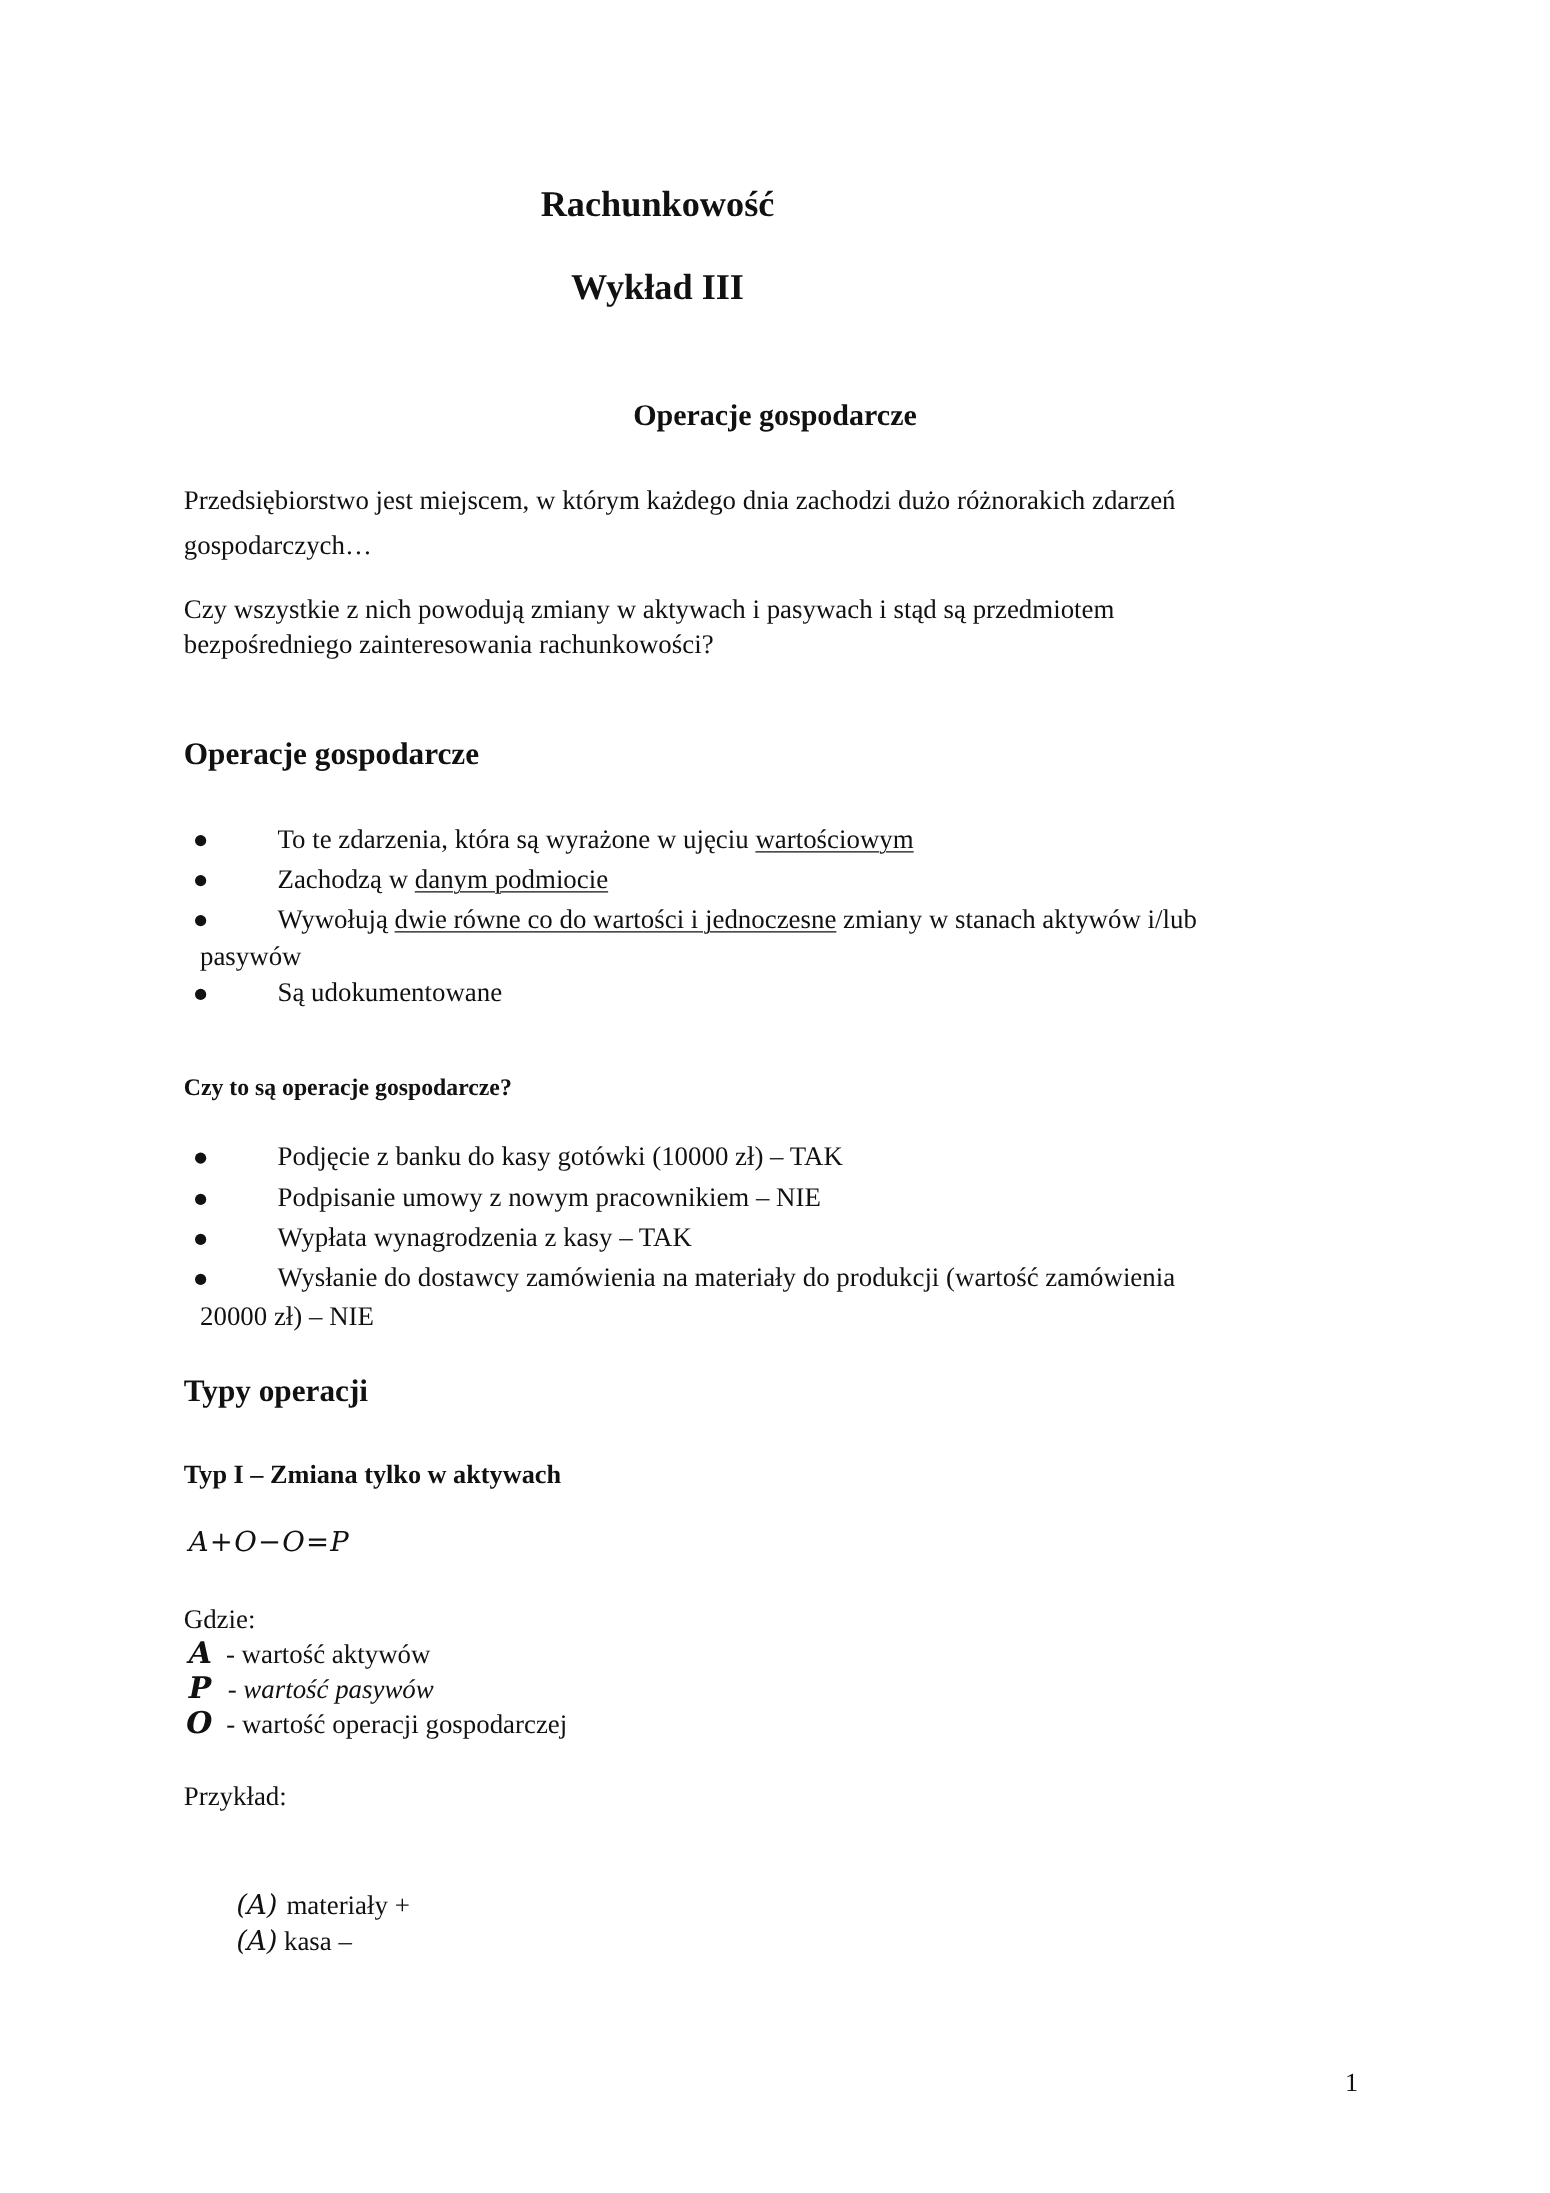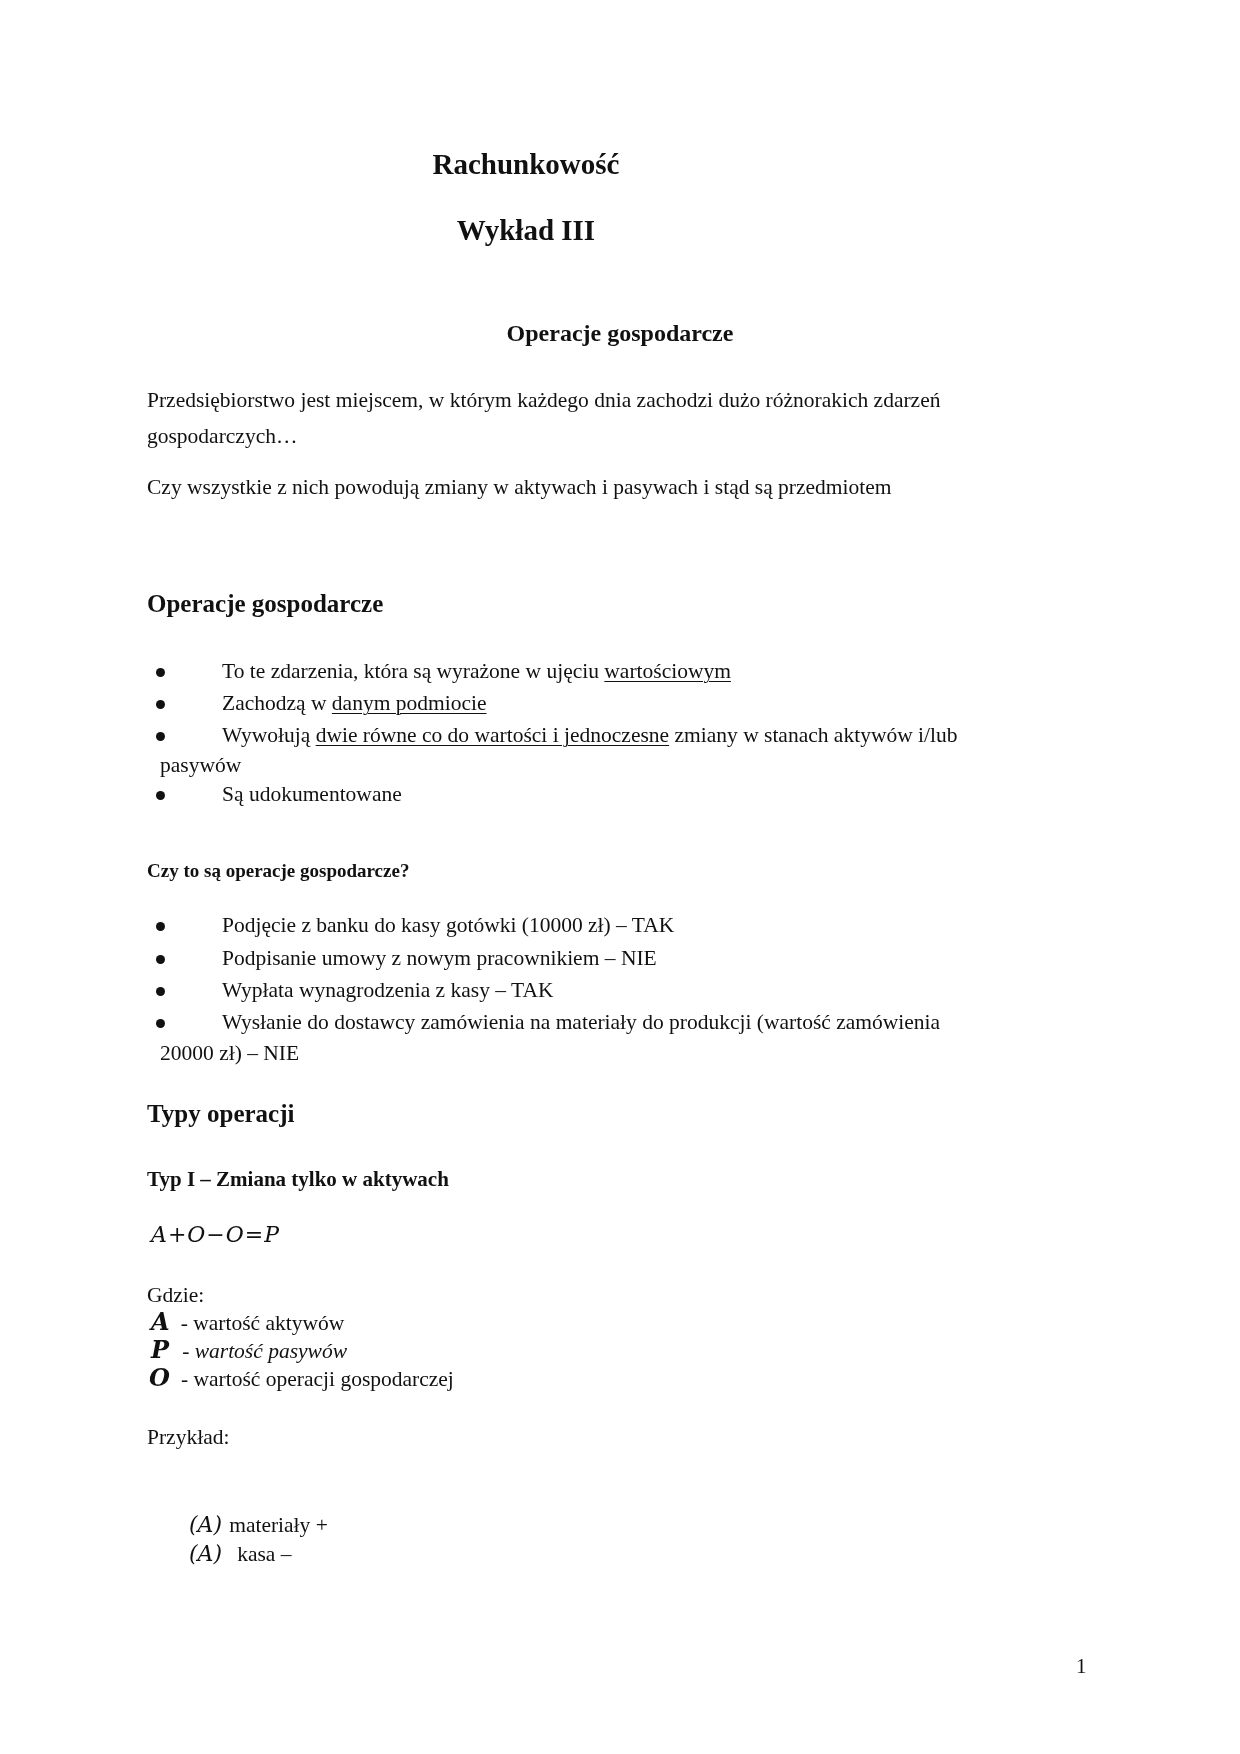--- a/index.html
+++ b/index.html
@@ -33,20 +33,21 @@
 
 <div class="page">
 
   <div class="abs title" style="top:148px;">Rachunkowość</div>
   <div class="abs title" style="top:214px;font-family:Liberation Serif, serif;">Wykład III</div>
   <div class="abs h2 h2c" style="top:320px;font-size:24px;">Operacje gospodarcze</div>
 
   <div class="abs body" style="left:147px;top:388px;">Przedsiębiorstwo jest miejscem, w którym każdego dnia zachodzi dużo różnorakich zdarzeń</div>
   <div class="abs body" style="left:147px;top:424px;">gospodarczych…</div>
   <div class="abs body" style="left:147px;top:475px;">Czy wszystkie z nich powodują zmiany w aktywach i pasywach i stąd są przedmiotem</div>
+  <div class="abs body" style="left:147px;top:503px;">bezpośredniego zainteresowania rachunkowości?</div>
 
   <div class="abs h2" style="left:147px;top:590px;font-size:25px;">Operacje gospodarcze</div>
 
   <div>
     <span class="bullet" style="left:156px;top:668px;"></span>
     <div class="abs body" style="left:222px;top:659px;">
       <span>To te zdarzenia, która są wyrażone w ujęciu </span><u>wartościowym</u>
     </div>
 
     <span class="bullet" style="left:156px;top:700px;"></span>
@@ -105,18 +106,18 @@
 
   <div class="abs body" style="left:147px;top:1425px;">Przykład:</div>
 
   <div>
     <div class="abs" style="left:189px;top:1512px;">
       <span class="symA" style="font-size:22px;font-weight:normal;">(A)</span>
       <span class="body" style="margin-left:2px;">materiały +</span>
     </div>
     <div class="abs" style="left:189px;top:1541px;">
       <span class="symA" style="font-size:22px;font-weight:normal;">(A)</span>
-      <span class="body" style="margin-left:10px;">kasa –</span>
+      <span class="body" style="margin-left:0;">kasa –</span>
     </div>
   </div>
 
   <div class="abs pageno" style="left:1076px;top:1654px;">1</div>
 </div>
 
 </body></html>

